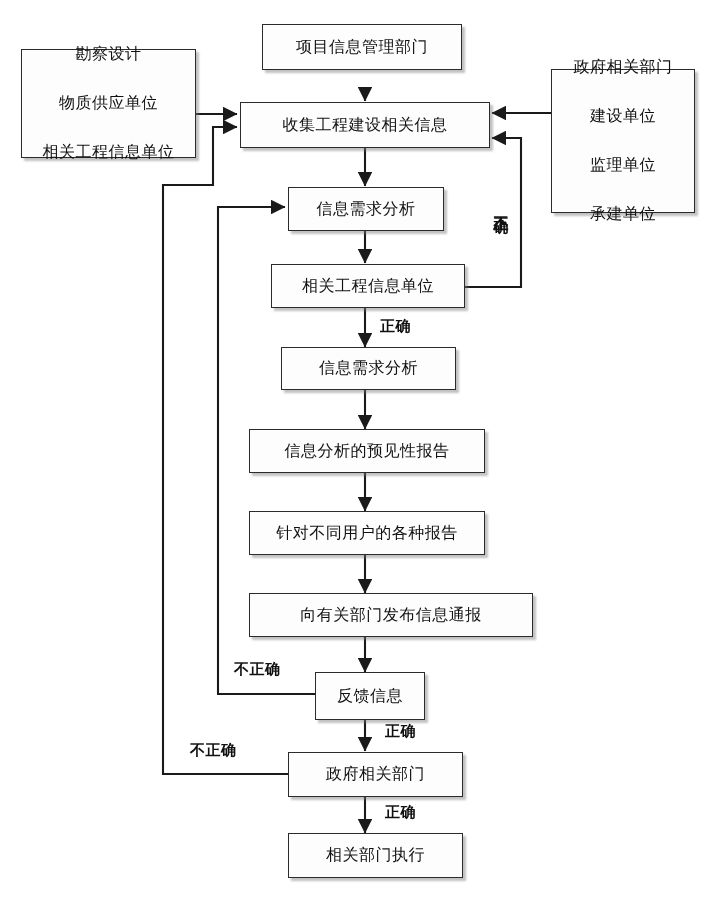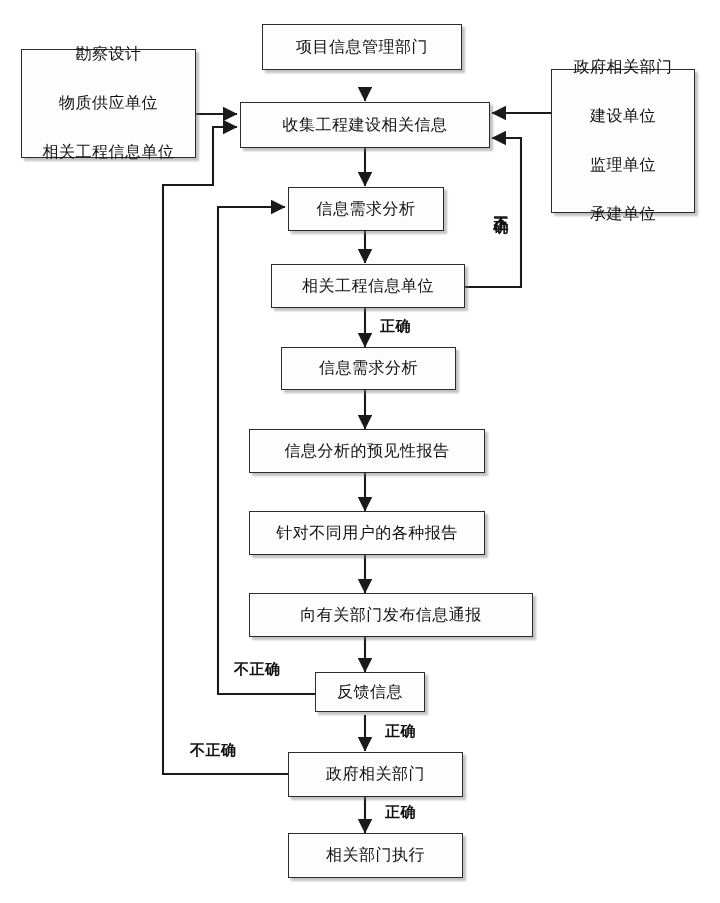--- a/index.html
+++ b/index.html
@@ -147,21 +147,21 @@
   </div>
 
   <div class="node" style="left:249px; top:511px; width:236px; height:44px;">
     <span class="ln">针对不同用户的各种报告</span>
   </div>
 
   <div class="node" style="left:249px; top:593px; width:284px; height:44px;">
     <span class="ln">向有关部门发布信息通报</span>
   </div>
 
-  <div class="node" style="left:315px; top:672px; width:110px; height:40px;">
+  <div class="node" style="left:315px; top:672px; width:110px; height:48px;">
     <span class="ln">反馈信息</span>
   </div>
 
   <div class="node" style="left:288px; top:752px; width:175px; height:45px;">
     <span class="ln">政府相关部门</span>
   </div>
 
   <div class="node" style="left:288px; top:833px; width:175px; height:45px;">
     <span class="ln">相关部门执行</span>
   </div>

